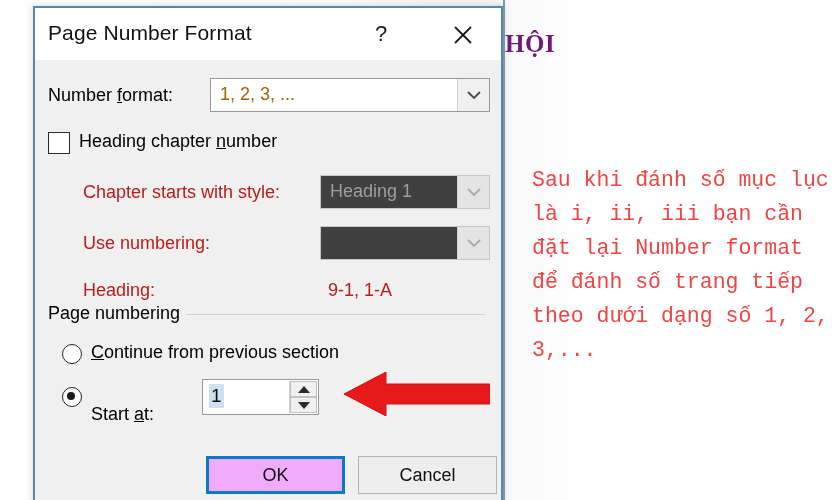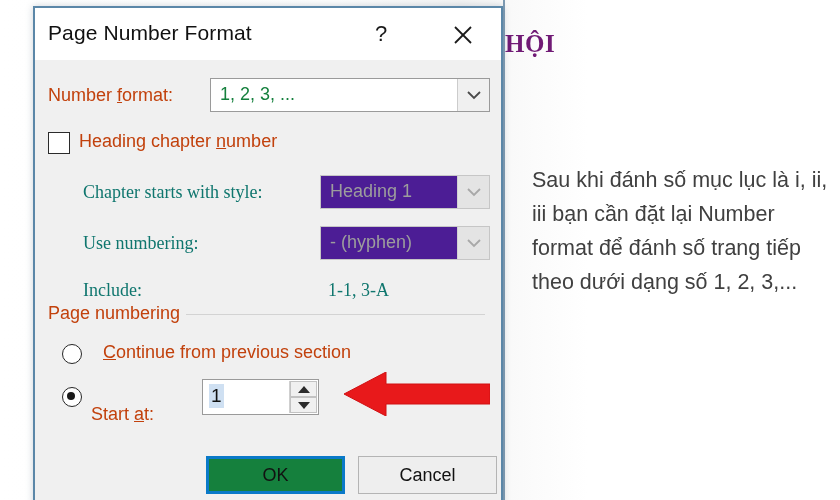--- a/index.html
+++ b/index.html
@@ -54,24 +54,24 @@
     border: 3px solid rgba(190,190,185,0.30);
     background: rgba(205,205,198,0.10);
   }
 
   
   #caption {
     position: absolute;
     left: 532px;
     top: 163px;
     width: 300px;
-    font-family: Liberation Sans, sans-serif;
+    font-family: Liberation Mono, monospace;
     font-size: 21.5px;
     line-height: 34px;
-    color: #404040;
+    color: #ef4444;
   }
 
   
   #dialog {
     position: absolute;
     left: 33px;
     top: 6px;
     width: 470px;
     height: 500px;
     background: #f0f0f0;
@@ -116,41 +116,41 @@
   #client {
     position: absolute;
     left: 0; top: 52px;
     width: 100%; height: 446px;
     background: #f0f0f0;
   }
 
   .lbl {
     position: absolute;
     font-size: 18px;
-    color: #c2410c;
+    color: #000000;
     white-space: nowrap;
   }
-  .lbl.disabled { color: #0f766e; font-family: Liberation Serif, serif; }
+  .lbl.disabled { color: #b91c1c; }
   .u { text-decoration: underline; }
 
   
   #lbl-numfmt { left: 13px; top: 25px; }
   #combo-numfmt {
     position: absolute;
     left: 175px; top: 18px;
     width: 280px; height: 34px;
     background: #ffffff;
     border: 1px solid #9a9a9a;
     box-sizing: border-box;
     cursor: pointer;
   }
   #combo-numfmt .val {
     position: absolute;
     left: 9px; top: 5px;
-    font-size: 18px; color: #15803d;
+    font-size: 18px; color: #a16207;
   }
   .combo-arrow {
     position: absolute;
     right: 0; top: 0;
     width: 32px; height: 100%;
     background: #f0f0f0;
     border-left: 1px solid #cccccc;
     box-sizing: border-box;
   }
   .combo-arrow svg { display: block; margin: 11px auto; }
@@ -169,21 +169,21 @@
 
   #lbl-chapstyle { left: 48px; top: 122px; }
   #lbl-usesep    { left: 48px; top: 173px; }
   #lbl-examples  { left: 48px; top: 220px; }
   #val-examples  { left: 293px; top: 220px; }
 
   .combo-dis {
     position: absolute;
     left: 285px;
     width: 170px; height: 34px;
-    background: #4c1d95;
+    background: #404040;
     border: 1px solid #c6c6c6;
     box-sizing: border-box;
   }
   #combo-chapstyle { top: 115px; }
   #combo-usesep    { top: 166px; }
   .combo-dis .val {
     position: absolute;
     left: 9px; top: 5px;
     font-size: 18px; color: #9d9d9d;
   }
@@ -216,21 +216,21 @@
     cursor: pointer;
   }
   .radio .dot {
     position: absolute;
     left: 4px; top: 4px;
     width: 8px; height: 8px;
     border-radius: 50%;
     background: #1a1a1a;
   }
   #radio-continue { left: 27px; top: 284px; }
-  #lbl-continue   { left: 68px; top: 282px; text-align: center; }
+  #lbl-continue   { left: 56px; top: 282px; text-align: center; }
   #radio-startat  { left: 27px; top: 327px; }
   #lbl-startat    { left: 56px; top: 325px; margin-top: 19px; }
 
   #spin-startat {
     position: absolute;
     left: 167px; top: 319px;
     width: 117px; height: 36px;
     background: #ffffff;
     border: 1px solid #9a9a9a;
     box-sizing: border-box;
@@ -261,21 +261,21 @@
   }
   #spin-up   { top: 0; }
   #spin-down { top: 16px; }
   .spin-btn svg { display: block; margin: 4px auto; }
 
   
   #btn-ok {
     position: absolute;
     left: 171px; top: 396px;
     width: 139px; height: 38px;
-    background: #15803d;
+    background: #f0abfc;
     border: 3px solid #0a79c8;
     box-sizing: border-box;
     font-size: 18px;
     color: #111111;
     line-height: 32px;
     text-align: center;
     cursor: pointer;
   }
   #btn-cancel {
     position: absolute;
@@ -346,30 +346,29 @@
       <span class="val">Heading 1</span>
       <span class="combo-arrow-dis">
         <svg width="14" height="10" viewBox="0 0 14 10">
             <polyline points="1,2 7,8 13,2" fill="none" stroke="#a8a8a8" stroke-width="1.8"></polyline>
           </svg>
       </span>
     </div>
 
     <div class="lbl disabled" id="lbl-usesep">Use numbering:</div>
     <div class="combo-dis" id="combo-usesep">
-      <span class="val">-   (hyphen)</span>
       <span class="combo-arrow-dis">
         <svg width="14" height="10" viewBox="0 0 14 10">
             <polyline points="1,2 7,8 13,2" fill="none" stroke="#a8a8a8" stroke-width="1.8"></polyline>
           </svg>
       </span>
     </div>
 
-    <div class="lbl disabled" id="lbl-examples">Include:</div>
-    <div class="lbl disabled" id="val-examples">1-1, 3-A</div>
+    <div class="lbl disabled" id="lbl-examples">Heading:</div>
+    <div class="lbl disabled" id="val-examples">9-1, 1-A</div>
 
     <div class="lbl" id="grp-label">Page numbering</div>
     <div id="grp-line"></div>
 
     <div class="radio" id="radio-continue"></div>
     <div class="lbl" id="lbl-continue"><span></span><span class="u">C</span><span>ontinue from previous section</span></div>
 
     <div class="radio" id="radio-startat">
         <span class="dot"></span>
       </div>

